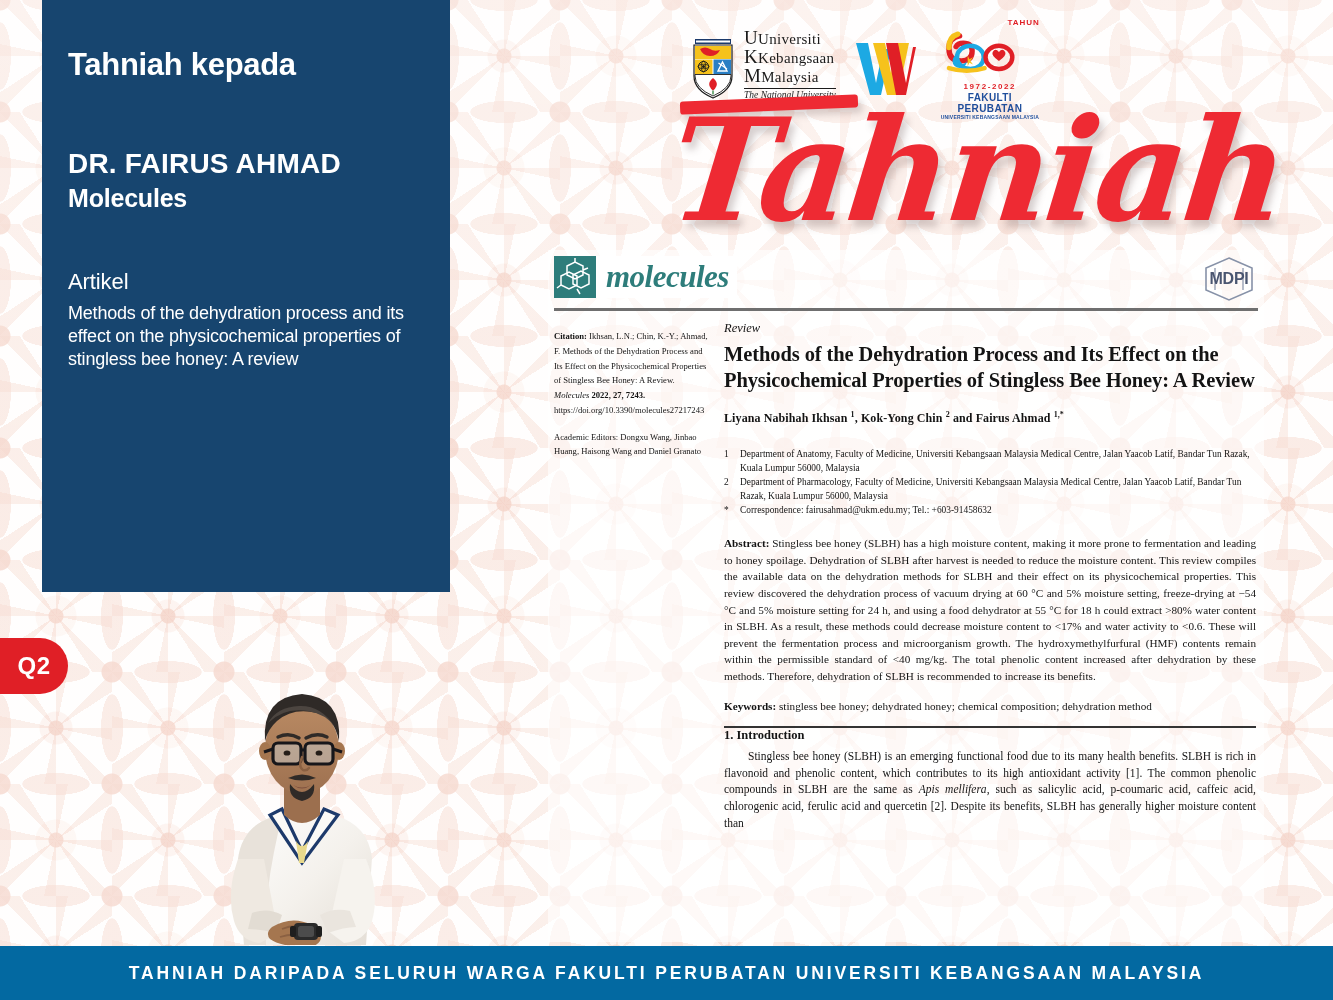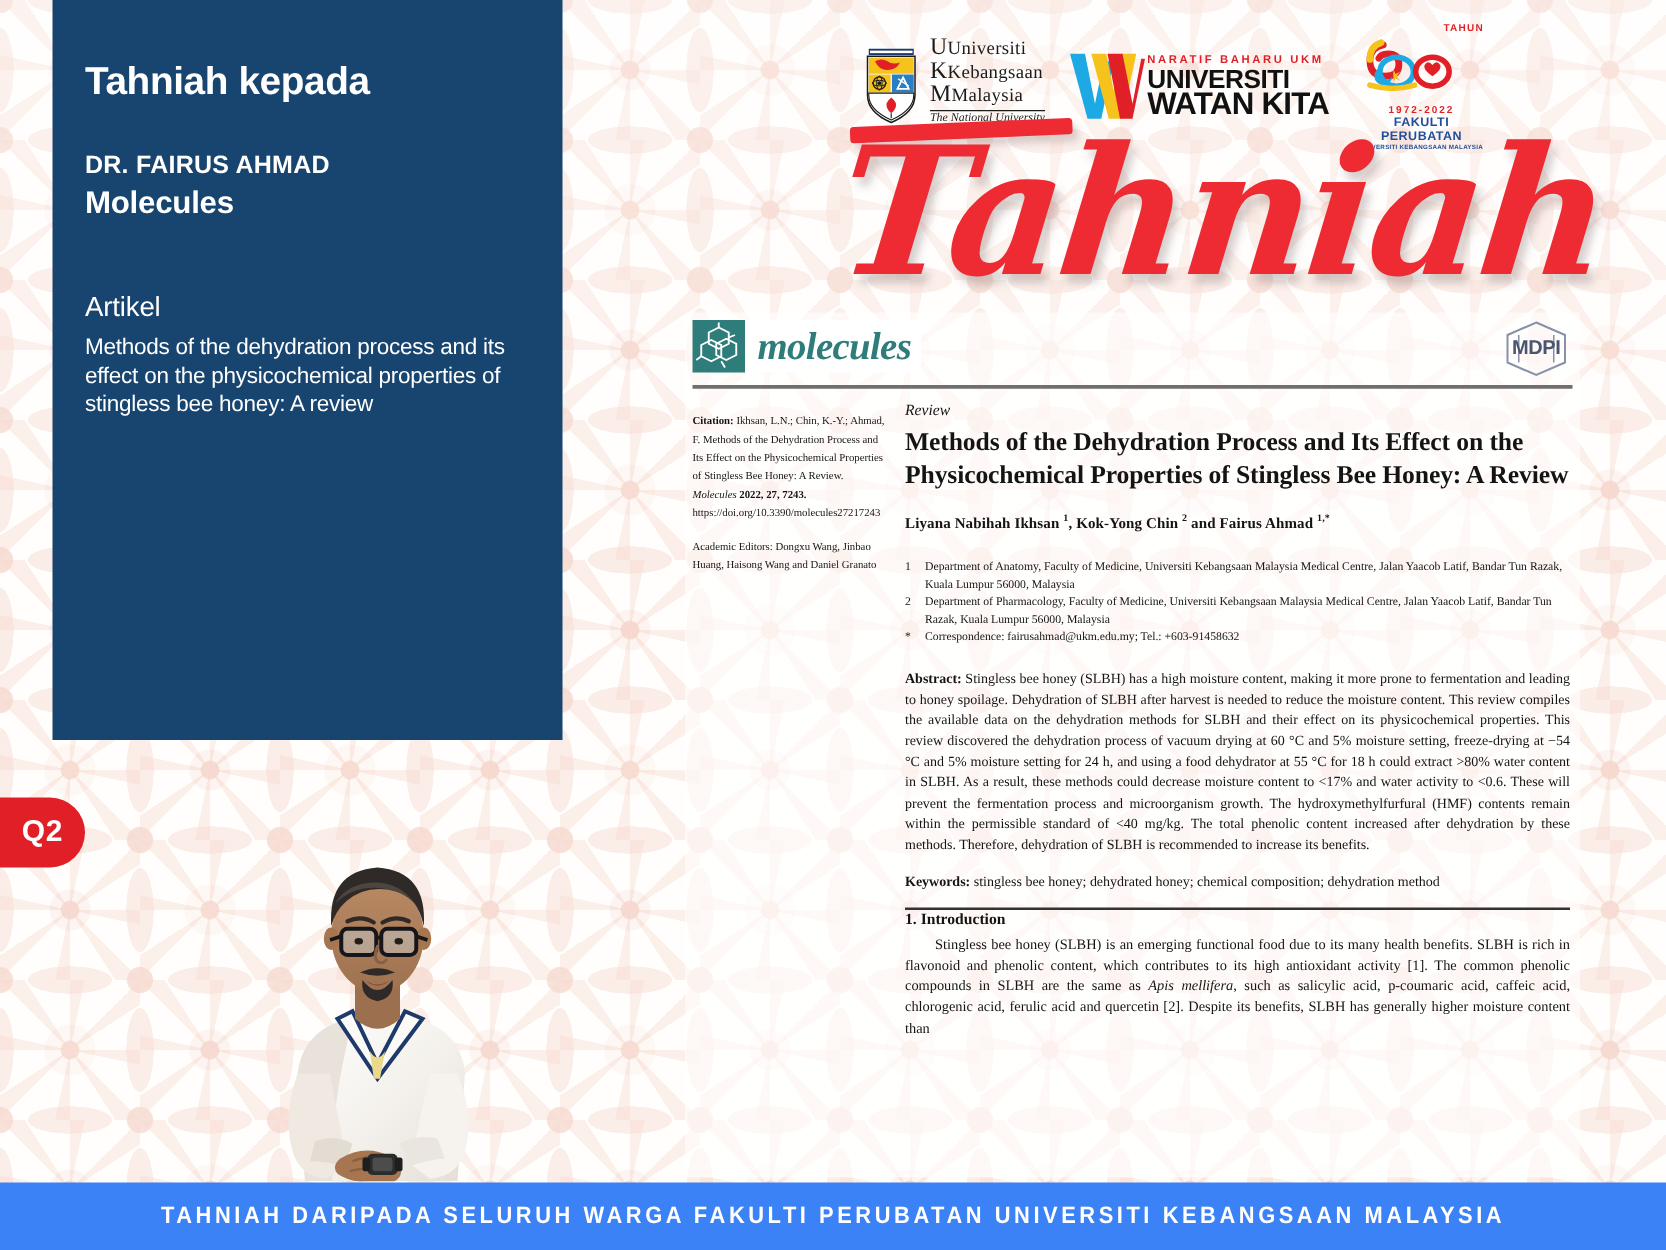--- a/index.html
+++ b/index.html
@@ -61,22 +61,22 @@
     position: absolute;
     left: 42px; top: 0; width: 408px; height: 592px;
     background: #17456f;
     padding: 48px 34px 0 26px;
     color: #ffffff;
   }
   .bp-greeting {
     font-size: 31px; font-weight: bold; letter-spacing: -0.3px; line-height: 1.1;
   }
   .bp-name {
-    margin-top: 39px;
-    font-size: 20px; font-weight: bold; letter-spacing: .2px;
+    margin-top: 66px;
+    font-size: 28px; font-weight: bold; letter-spacing: .2px;
   }
   .bp-dept {
     margin-top: 4px; font-size: 14px; font-weight: bold; letter-spacing: .6px;
   }
   .bp-atas {
     margin-top: 68px; font-size: 24px; font-weight: 300; line-height: 1.25; letter-spacing: -.2px;
   }
   .bp-journal {
     margin-top: 4px; font-size: 25px; font-weight: bold; letter-spacing: -.2px;
   }
@@ -204,21 +204,21 @@
   .citation { font-size: 8.6px; line-height: 1.72; }
   .citation b { font-weight: bold; }
   .citation i { font-style: italic; }
   .editors { margin-top: 12px; font-size: 8.6px; line-height: 1.72; }
   .editors b { font-weight: normal; text-align: right; }
 
   
   #bottom-banner {
     position: absolute;
     left: 0; bottom: 0; width: 1333px; height: 54px;
-    background: #3b82f6;
+    background: #0369a1;
     display: flex; align-items: center; justify-content: center;
   }
   #bottom-banner .bb-text {
     color: #ffffff;
     font-size: 19px;
     font-weight: bold;
     letter-spacing: 3.1px;
     transform: scaleX(0.92);
     white-space: nowrap;
   }
@@ -261,25 +261,20 @@
         <div class="ukm-sub">of Malaysia</div>
       </div>
     </div>
 
     <div class="logo-watan">
       <svg class="watan-w" viewBox="0 0 62 60">
         <path d="M2 4 L14 4 L22 44 L29 10 L37 10 L27 56 L16 56 Z" fill="#1da9e3"></path>
         <path d="M19 4 L31 4 L37 34 L43 4 L55 4 L44 56 L33 56 Z" fill="#f6c21c"></path>
         <path d="M32 4 L44 4 L52 44 L59 8 L62 8 L52 56 L42 56 Z" fill="#e01f26"></path>
       </svg>
-      <div class="watan-text">
-        <div class="watan-top">NARATIF BAHARU UKM</div>
-        <div class="watan-1">UNIVERSITI</div>
-        <div class="watan-2">WATAN KITA</div>
-      </div>
     </div>
 
     <div class="logo-50">
       <div class="f50-tahun">TAHUN</div>
       <svg viewBox="0 0 112 56" width="112" height="50">
         <path d="M22 10 q-12 2 -12 14 q0 14 14 14 q12 0 12 -11 q0 -9 -10 -9 q-6 0 -8 4" fill="none" stroke="#e01f26" stroke-width="6" stroke-linecap="round"></path>
         <path d="M20 8 q-10 3 -10 15" fill="none" stroke="#f6c21c" stroke-width="6" stroke-linecap="round"></path>
         <ellipse cx="34" cy="34" rx="15" ry="13" fill="none" stroke="#1da9e3" stroke-width="5"></ellipse>
         <ellipse cx="66" cy="34" rx="15" ry="13" fill="none" stroke="#e01f26" stroke-width="5"></ellipse>
         <path d="M22 30 a8 8 0 1 0 8 8 a6 6 0 1 1 -8 -8" fill="#1da9e3"></path>

